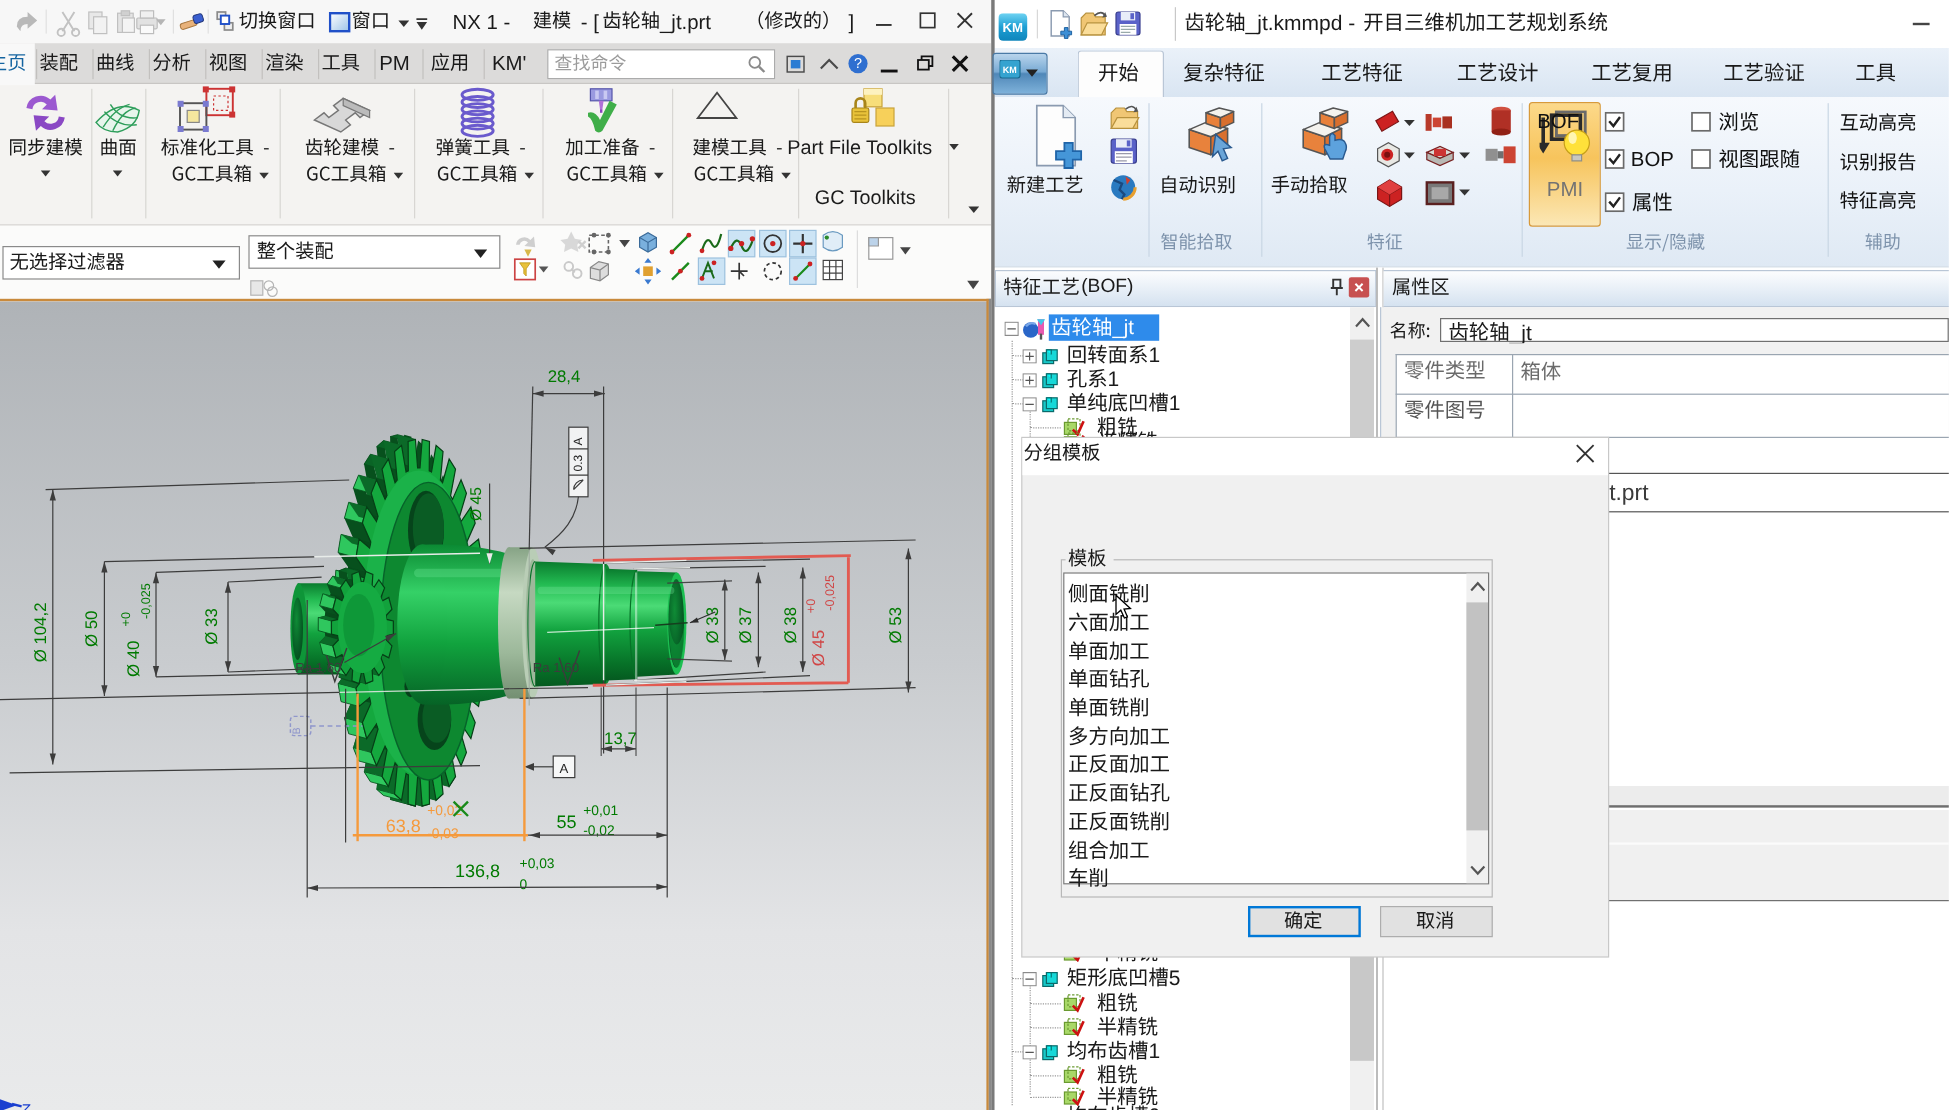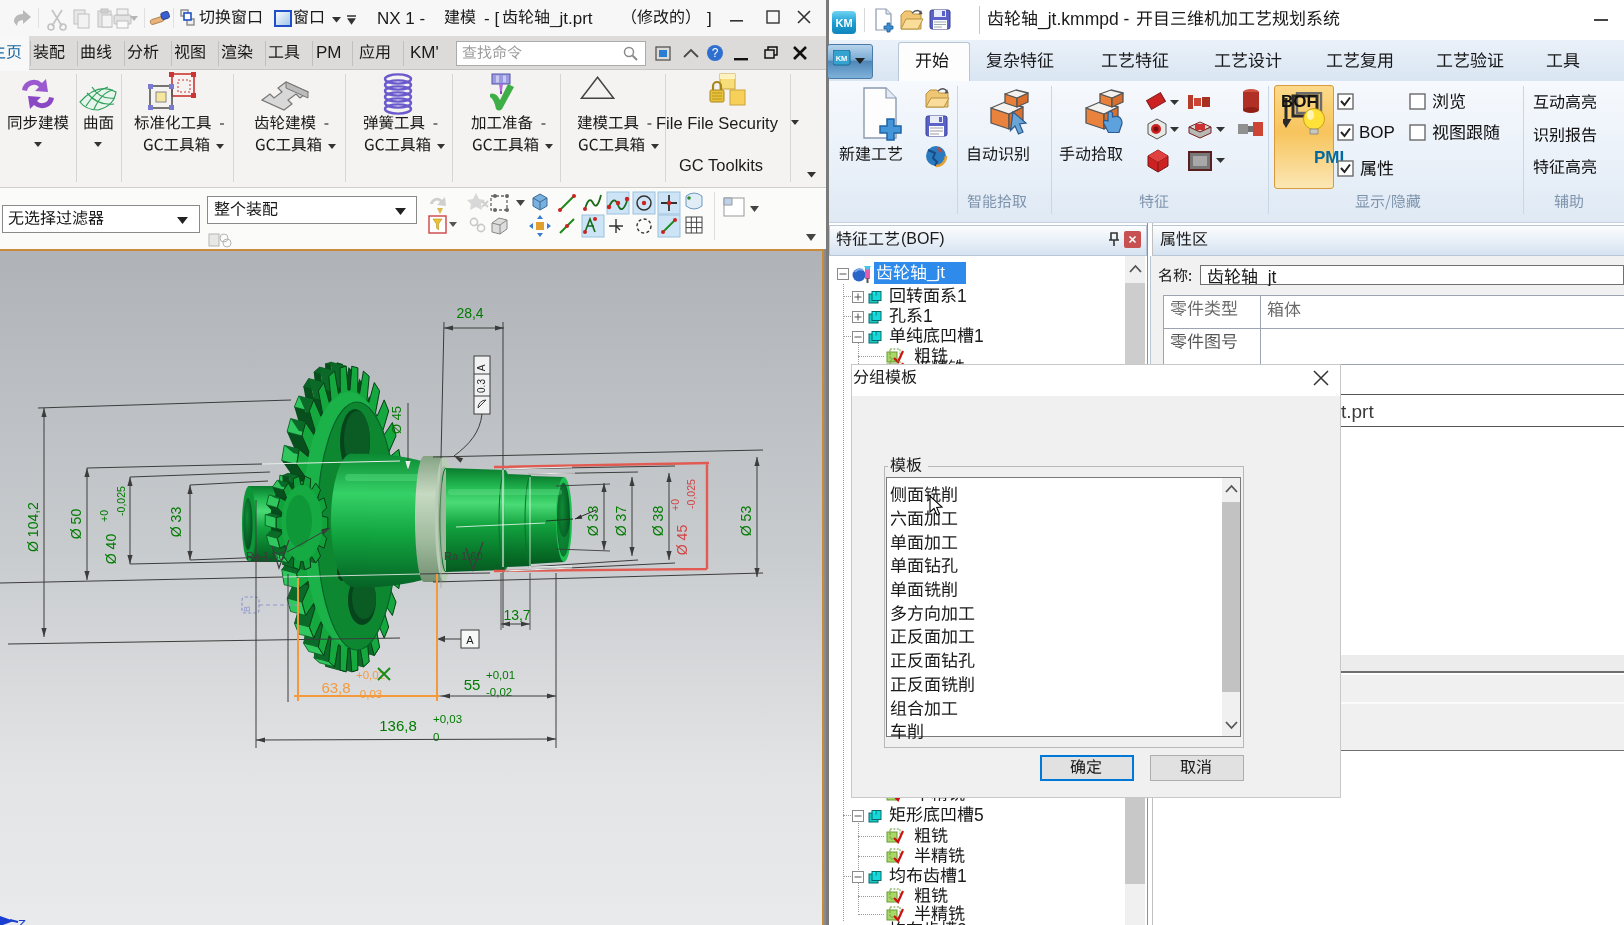--- a/index.html
+++ b/index.html
@@ -471,21 +471,21 @@
       <use href="#z0047" x="0"></use>
       <use href="#z0043" x="689"></use>
       <use href="#z5DE5" x="1327"></use>
       <use href="#z5177" x="2327"></use>
       <use href="#z7BB1" x="3327"></use>
     </g>
   </svg>
 <svg class="abs" style="left:650.534px;top:143px;" width="10" height="8">
     <path d="M0 1 l8 0 -4 5 z" fill="#333"></path>
   </svg>
-<div class="abs" style="left:656px;top:114px;font-size:16.5px;color:#1a1a1a;font-weight:normal;letter-spacing:0;white-space:pre;">File File Security</div>
+<div class="abs" style="left:656px;top:114px;font-size:16.5px;color:#1a1a1a;font-weight:normal;letter-spacing:0;white-space:pre;">Part File Toolkits</div>
 <div class="abs" style="left:679px;top:136px;font-size:16.5px;color:#1a1a1a;font-weight:normal;letter-spacing:0;white-space:pre;margin-top:20px;">GC Toolkits</div>
 <svg class="abs" style="left:791px;top:119px;" width="10" height="8">
     <path d="M0 1 l8 0 -4 5 z" fill="#333"></path>
   </svg>
 <svg class="abs" style="left:806px;top:170px;" width="12" height="9">
     <path d="M1 2 l9 0 -4.5 5.5 z" fill="#333"></path>
   </svg>
 <svg class="abs" style="left:0px;top:0px;" width="826" height="190">
     <g transform="translate(18,76)">
       <path d="M4 14 a12 12 0 0 1 20 -7 l4 -4 2 13 -13 -1 4 -4 a7 7 0 0 0 -12 4 z" fill="#9b59d0"></path>
@@ -1220,26 +1220,26 @@
 <div class="abs" style="left:1274px;top:85px;width:60px;height:104px;background:linear-gradient(#fcd98a 0%,#f7c45c 45%,#fbe7b5 100%);border:1px solid #d89a3a;border-radius:3px"></div>
 <svg class="abs" style="left:1283px;top:92px;" width="44" height="52">
     <rect x="14" y="1" width="24" height="20" fill="none" stroke="#6a6a6a" stroke-width="2.4"></rect>
     <rect x="10" y="4" width="24" height="20" fill="none" stroke="#2a2a2a" stroke-width="3"></rect>
     <path d="M3 6 v24" stroke="#2a2a2a" stroke-width="3"></path>
     <path d="M3 36 l-5.5 -9 h11 z" fill="#2a2a2a"></path>
     <circle cx="31" cy="27" r="10.5" fill="#ffe13a" stroke="#c8a018"></circle>
     <ellipse cx="27.5" cy="23" rx="3.5" ry="5" fill="#fff7c0" opacity=".9"></ellipse>
     <path d="M27 37 h8 v5 h-8 z" fill="#c8c8c0" stroke="#909088"></path>
   </svg>
-<div class="abs" style="left:1289px;top:148px;font-size:17px;color:#0369a1;font-weight:bold;letter-spacing:0;white-space:pre;margin-left:25px;">PMI</div>
+<div class="abs" style="left:1289px;top:148px;font-size:17px;color:#737373;font-weight:normal;letter-spacing:0;white-space:pre;">PMI</div>
 <svg class="abs" style="left:1337px;top:93px;" width="18" height="18">
     <rect x="1" y="1" width="15" height="15" fill="#fff" stroke="#6a6a6a" stroke-width="1.4"></rect>
     <path d="M4 8 l3.5 4 L13 4.5" fill="none" stroke="#222" stroke-width="2"></path>
   </svg>
-<div class="abs" style="left:1281px;top:92px;font-size:17px;color:#111;font-weight:bold;letter-spacing:0;white-space:pre;">BOF</div>
+<div class="abs" style="left:1281px;top:92px;font-size:17px;color:#111;font-weight:normal;letter-spacing:0;white-space:pre;">BOF</div>
 <svg class="abs" style="left:1409px;top:93px;" width="18" height="18">
     <rect x="1" y="1" width="15" height="15" fill="#fff" stroke="#6a6a6a" stroke-width="1.4"></rect>
   </svg>
 <svg style="position:absolute;left:1432px;top:93px;overflow:visible" width="36" height="21.25">
     <g fill="#111" transform="translate(0,14.62) scale(0.017)">
       <use href="#z6D4F" x="0"></use>
       <use href="#z89C8" x="1000"></use>
     </g>
   </svg>
 <svg class="abs" style="left:1337px;top:124px;" width="18" height="18">

